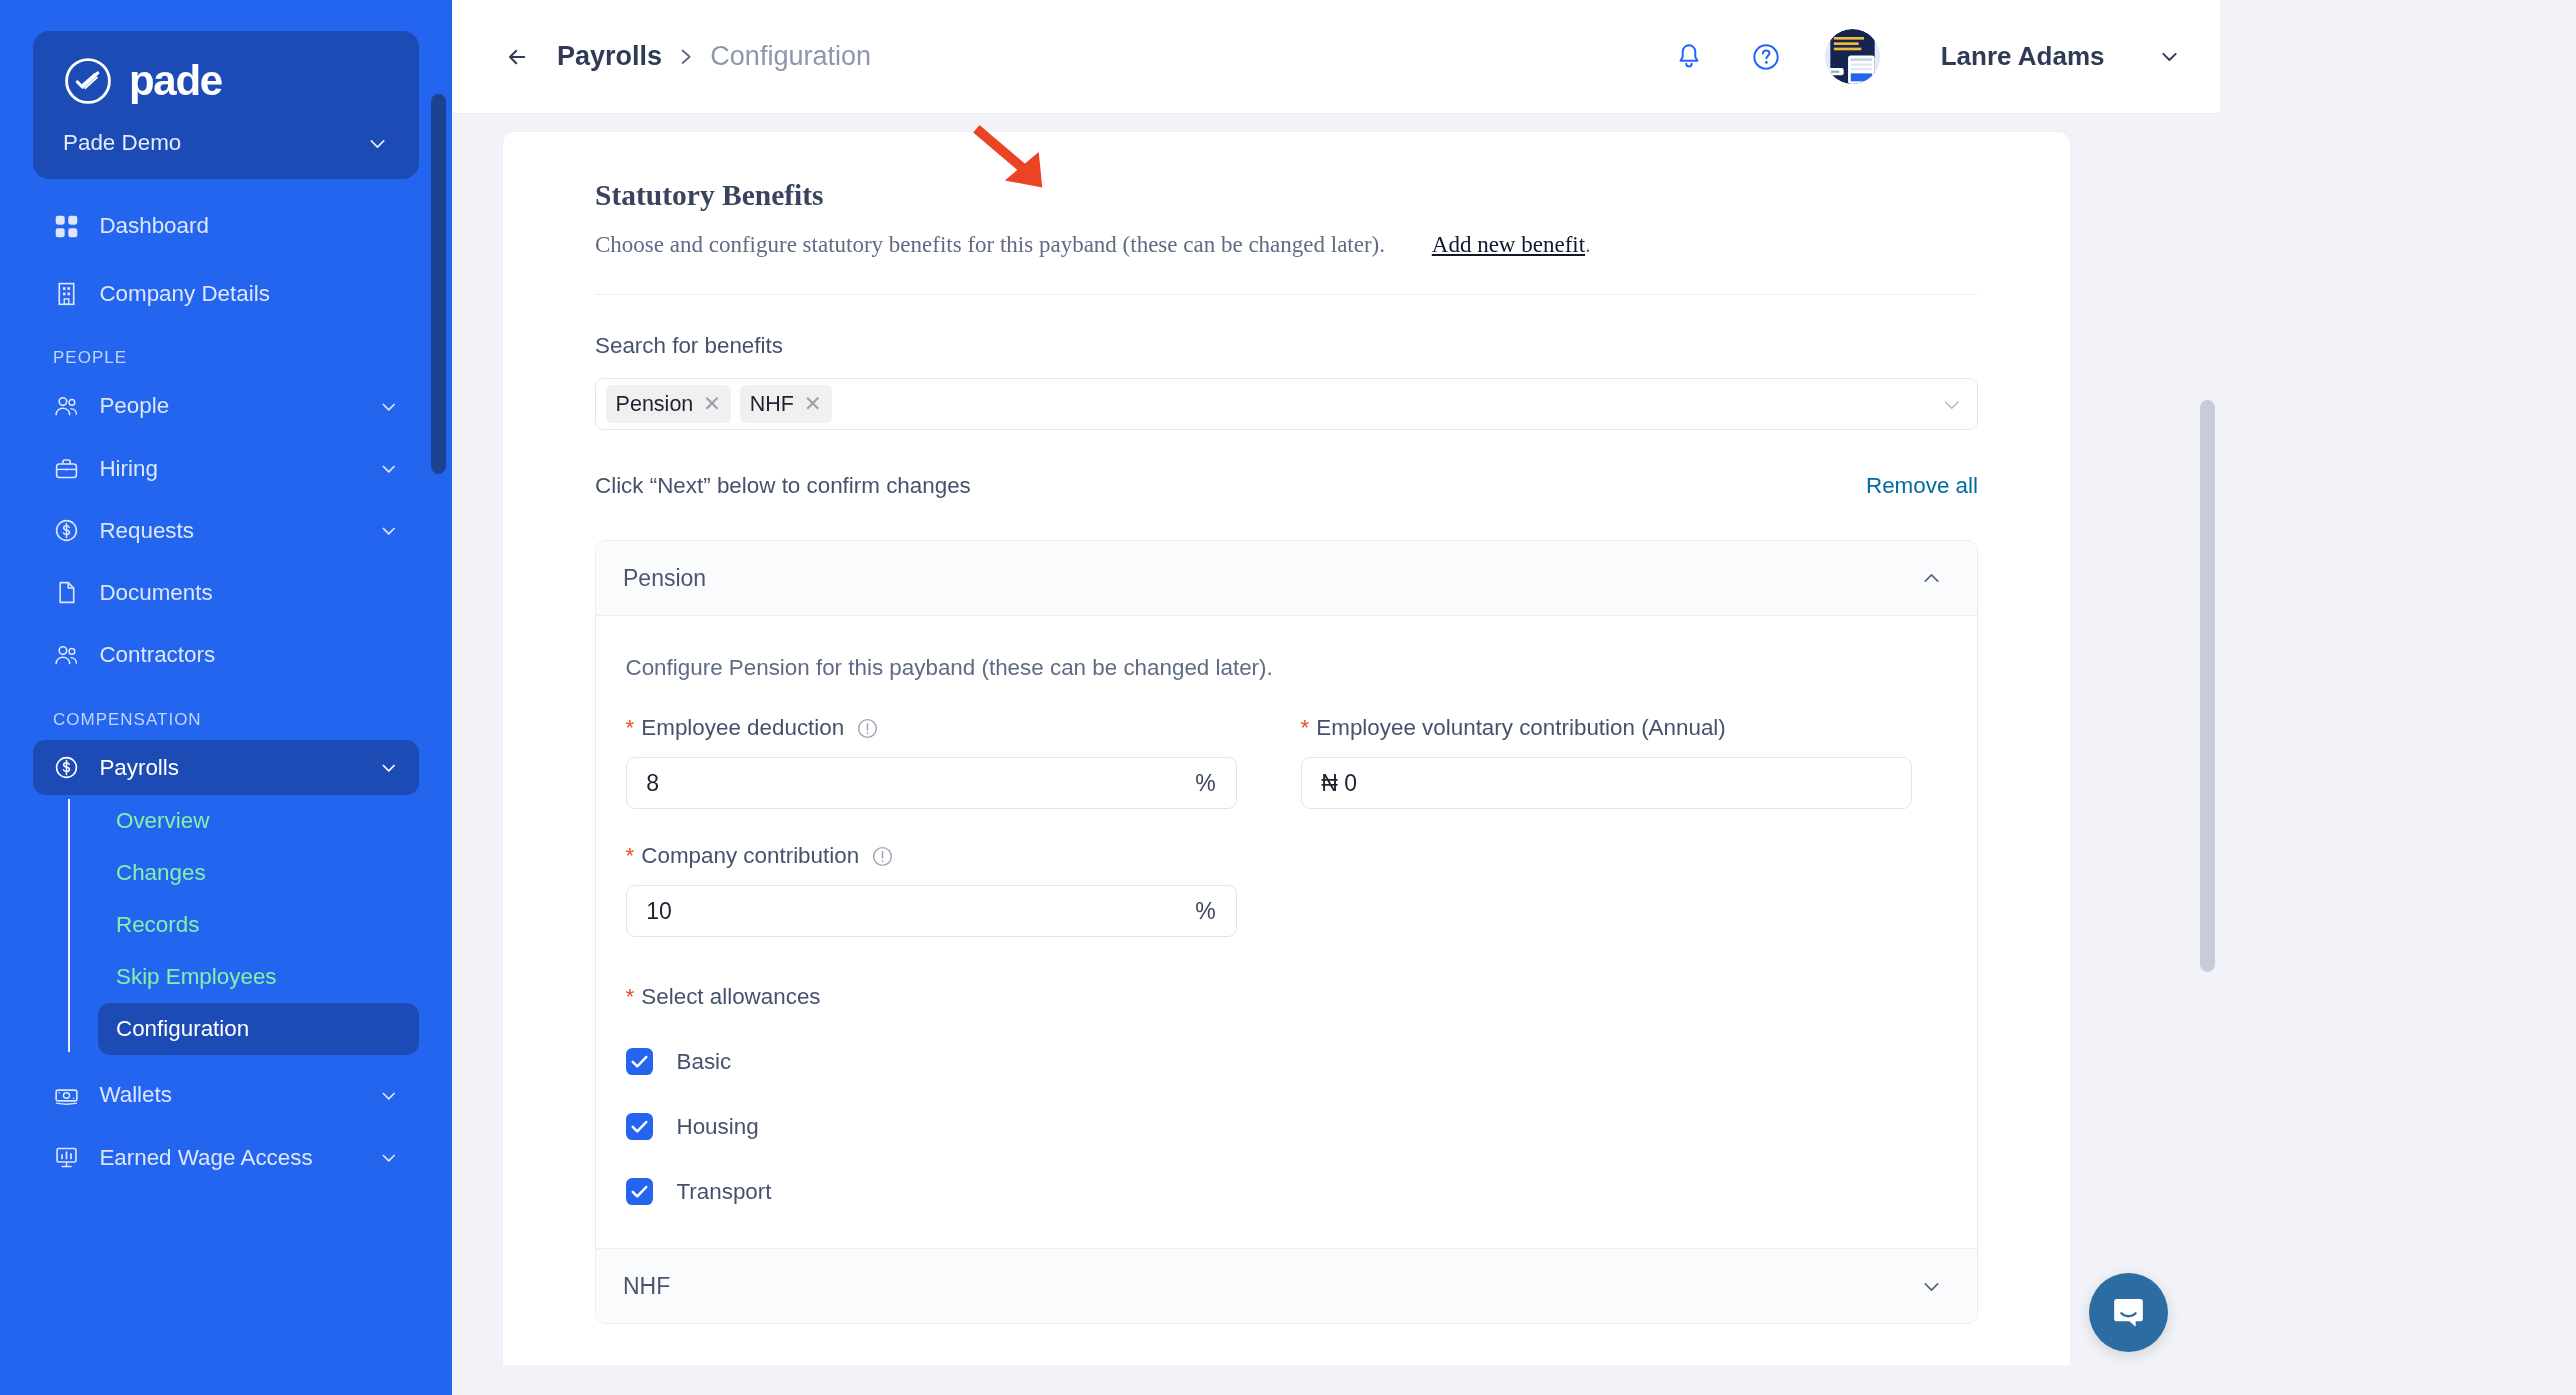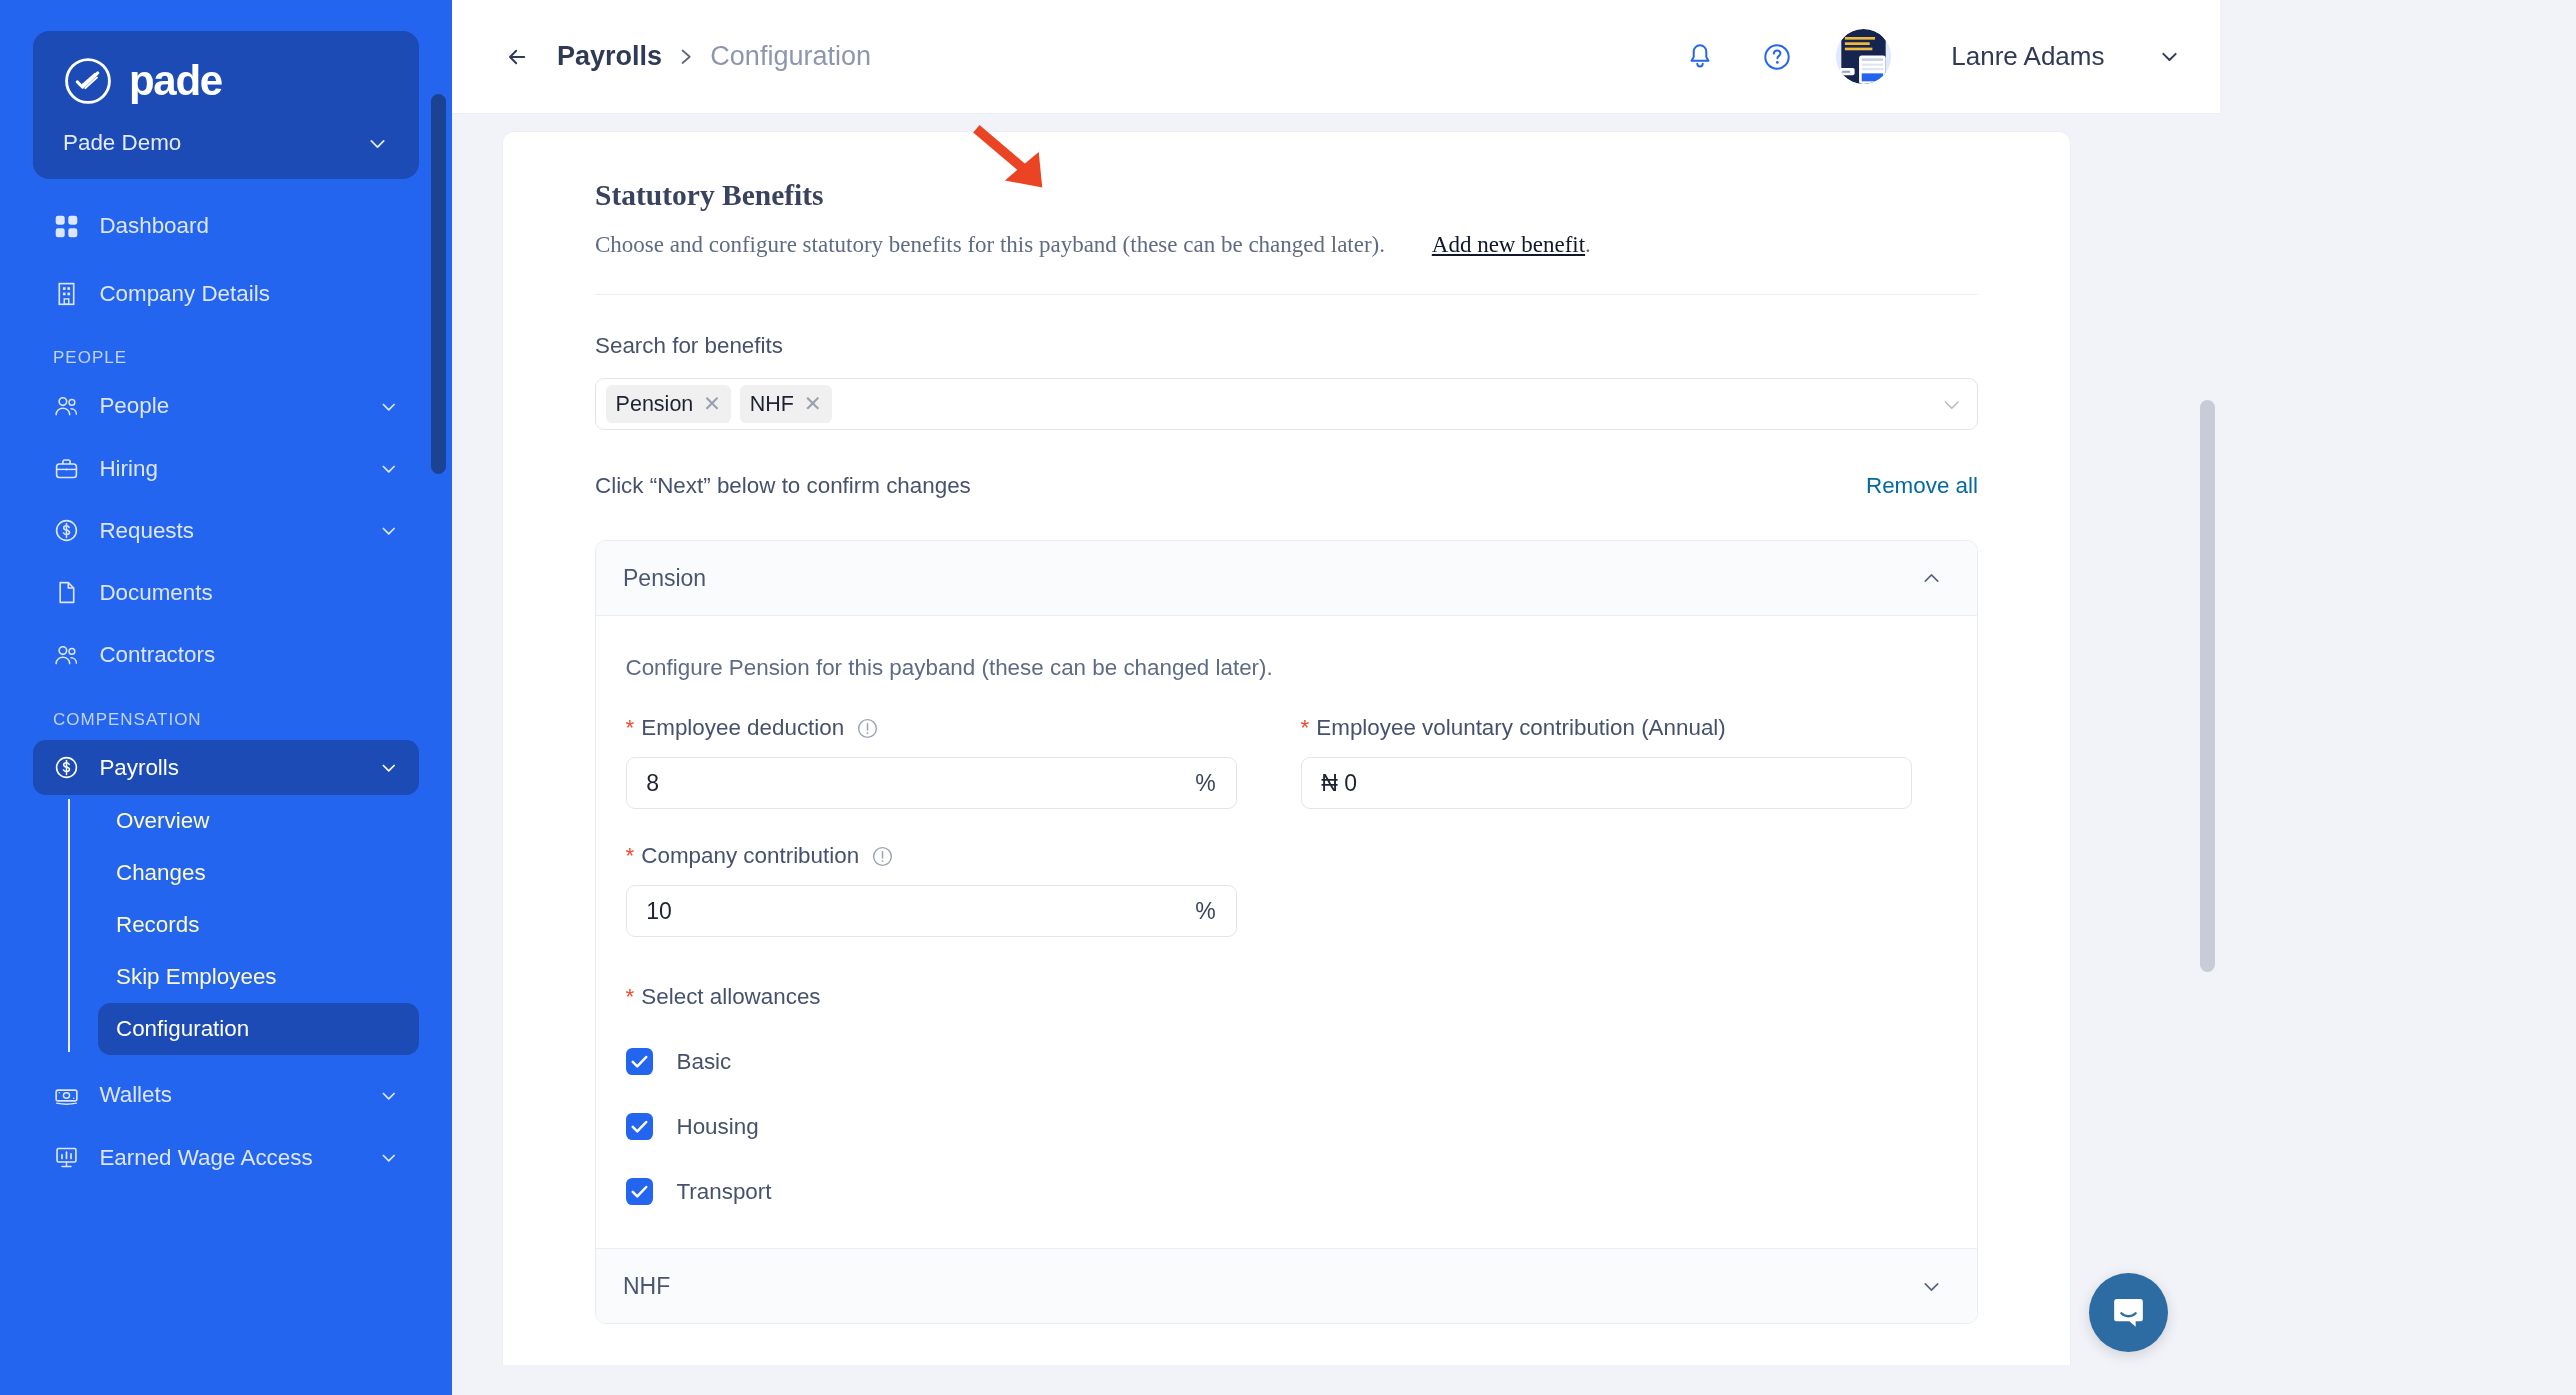--- a/index.html
+++ b/index.html
@@ -68,21 +68,21 @@
   .subnav::before {
     content: ""; position: absolute; left: 15px; top: 3.6px; bottom: 3.6px;
     width: 1.8px; background: #e9effd;
   }
   .subnav-item {
     display: flex; align-items: center;
     height: 52px;
     margin-left: 45px; margin-right: 33px;
     padding: 0 18px;
     border-radius: 12.5px;
-    color: #fef9c3; font-size: 22.4px;
+    color: #86efac; font-size: 22.4px;
   }
   .subnav-item.active { background: #1c4bb5; color: #ffffff; }
 
   .sb-scroll {
     position: absolute; right: 6.3px; top: 94px;
     width: 14.3px; height: 380px; border-radius: 8px;
     background: #1b4391;
   }
 
   
@@ -97,21 +97,21 @@
     height: 114px; flex: 0 0 114px;
     background: #ffffff;
     display: flex; align-items: center;
     padding: 0 39px 0 50px;
     border-bottom: 0.9px solid #eceef4;
   }
   .back-arrow { width: 32px; height: 32px; flex: 0 0 32px; margin-right: 23px; }
   .crumb-root { color: #2f3a56; font-size: 27px; font-weight: 700; }
   .crumb-sep { margin: 0 17px; width: 14.3px; height: 21.5px; display:inline-flex; }
   .crumb-leaf { color: #8d96ad; font-size: 27px; font-weight: 400; }
-  .topbar-right { margin-left: auto; display: flex; align-items: center; gap: 41px; }
+  .topbar-right { margin-left: auto; display: flex; align-items: center; gap: 41px; font-weight: bold; }
   .ic-btn { width: 36px; height: 36px; display: flex; align-items: center; justify-content: center; }
   .avatar {
     width: 55px; height: 55px; border-radius: 50%;
     background: #dfe8ff; overflow: hidden; position: relative; flex: 0 0 55px;
   }
   .user-name { color: #2f3a56; font-size: 26px; margin-left: 19.7px; }
   .user-caret { width: 23px; height: 23px; margin-left: 12.5px; }
 
   .scrollarea { flex: 1; position: relative; overflow: hidden; }
 

